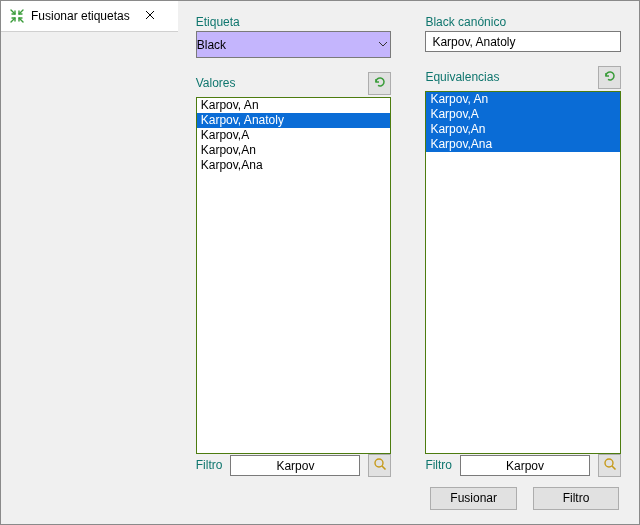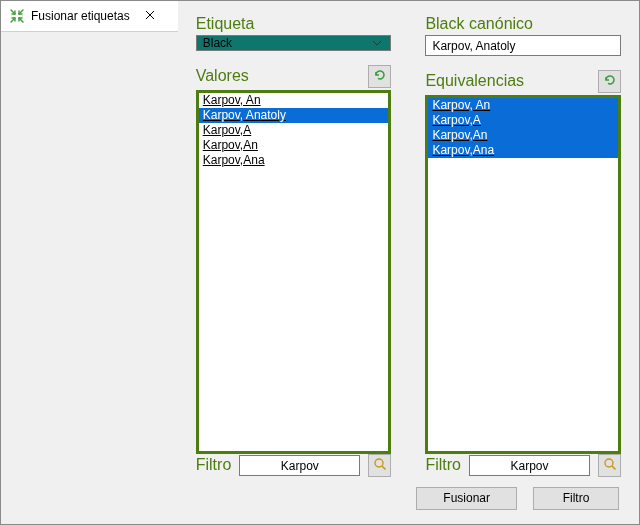--- a/index.html
+++ b/index.html
@@ -63,31 +63,31 @@
     display: flex;
     gap: 34px;
   }
   .panel {
     flex: 1;
     display: flex;
     flex-direction: column;
     min-width: 0;
   }
   .lbl {
-    font-size: 16px;
+    font-size: 12px;
     margin-bottom: 2px;
-    color: #4d7c0f;
+    color: #0f766e;
   }
   .combo {
-    height: 16px;
+    height: 27px;
     border: 1px solid #7a7a7a;
-    background: #0f766e;
-    display: flex;
-    align-items: center;
-    padding: 0 6px;
+    background: #c4b5fd;
+    display: flex;
+    align-items: center;
+    padding: 0 0;
     box-sizing: border-box;
     position: relative;
     cursor: default;
   }
   .combo .val { flex: 1; }
   .combo .chev {
     width: 14px;
     display: flex;
     align-items: center;
     justify-content: center;
@@ -116,25 +116,24 @@
     border: 1px solid #adadad;
     background: #e1e1e1;
     display: inline-flex;
     align-items: center;
     justify-content: center;
     cursor: pointer;
     box-sizing: border-box;
   }
   .listbox {
     flex: 1;
-    border: 3px solid #4d7c0f;
+    border: 1px solid #4d7c0f;
     background: #fff;
     overflow: auto;
     box-sizing: border-box;
-    text-decoration: underline;
   }
   .listbox .item {
     padding: 0 4px;
     height: 15px;
     line-height: 15px;
     white-space: nowrap;
     cursor: default;
     font-size: 12px;
   }
   .listbox .item.selected {
@@ -159,21 +158,21 @@
   .btn {
     min-width: 86px;
     height: 23px;
     border: 1px solid #adadad;
     background: #e1e1e1;
     text-align: center;
     line-height: 21px;
     font-size: 12px;
     cursor: pointer;
     box-sizing: border-box;
-    padding: 0 26px;
+    padding: 0 19px;
   }
 </style>
 </head>
 <body>
 
 <div class="window">
 
   <div class="titlebar">
     <span class="app-icon">
       <svg width="14" height="14" viewBox="0 0 14 14">

